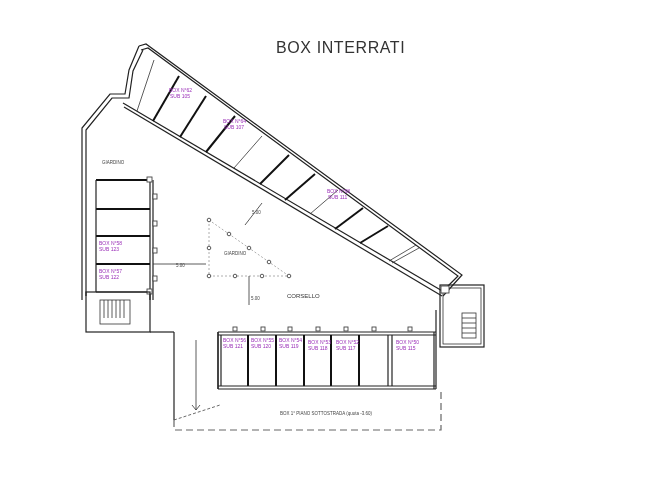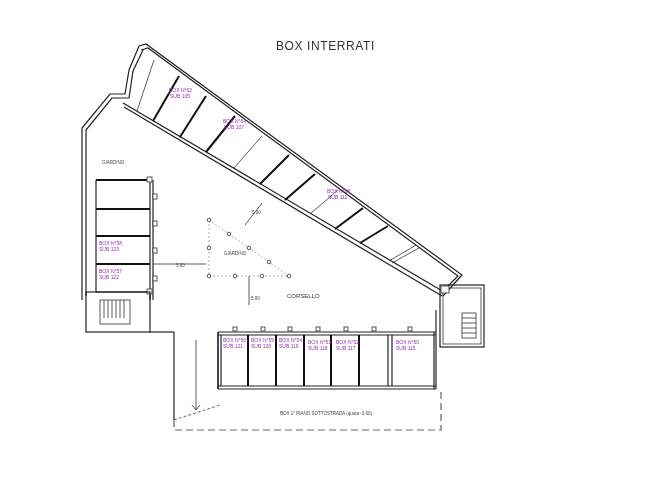--- a/index.html
+++ b/index.html
@@ -1,17 +1,17 @@
 <!DOCTYPE html>
 <html><head>
 <meta charset="utf-8">
 <style>
   html, body { margin: 0; padding: 0; background: #ffffff; }
   body { width: 648px; height: 492px; position: relative; overflow: hidden; font-family: "Liberation Sans", sans-serif; }
-  .title { position: absolute; left: 276px; top: 39px; font-size: 12px; color: #333; letter-spacing: 0.6px; }
+  .title { position: absolute; left: 276px; top: 39px; font-size: 16px; color: #333; letter-spacing: 0.6px; }
   svg { position: absolute; left: 0; top: 0; }
   .wall { fill: none; stroke: #222; stroke-width: 1.2; }
   .wall2 { fill: none; stroke: #333; stroke-width: 0.8; }
   .thick { stroke: #111; stroke-width: 2; }
   .dash { fill: none; stroke: #666; stroke-width: 1.2; stroke-dasharray: 7 4; }
   .dot { fill: none; stroke: #999; stroke-width: 0.8; stroke-dasharray: 2 2; }
   .col { fill: #fff; stroke: #444; stroke-width: 0.9; }
   .lbl { fill: #9b30b8; font-size: 5px; font-family: "Liberation Sans", sans-serif; }
   .sm { fill: #444; font-size: 4.5px; font-family: "Liberation Sans", sans-serif; }
   .md { fill: #333; font-size: 6px; font-family: "Liberation Sans", sans-serif; }

